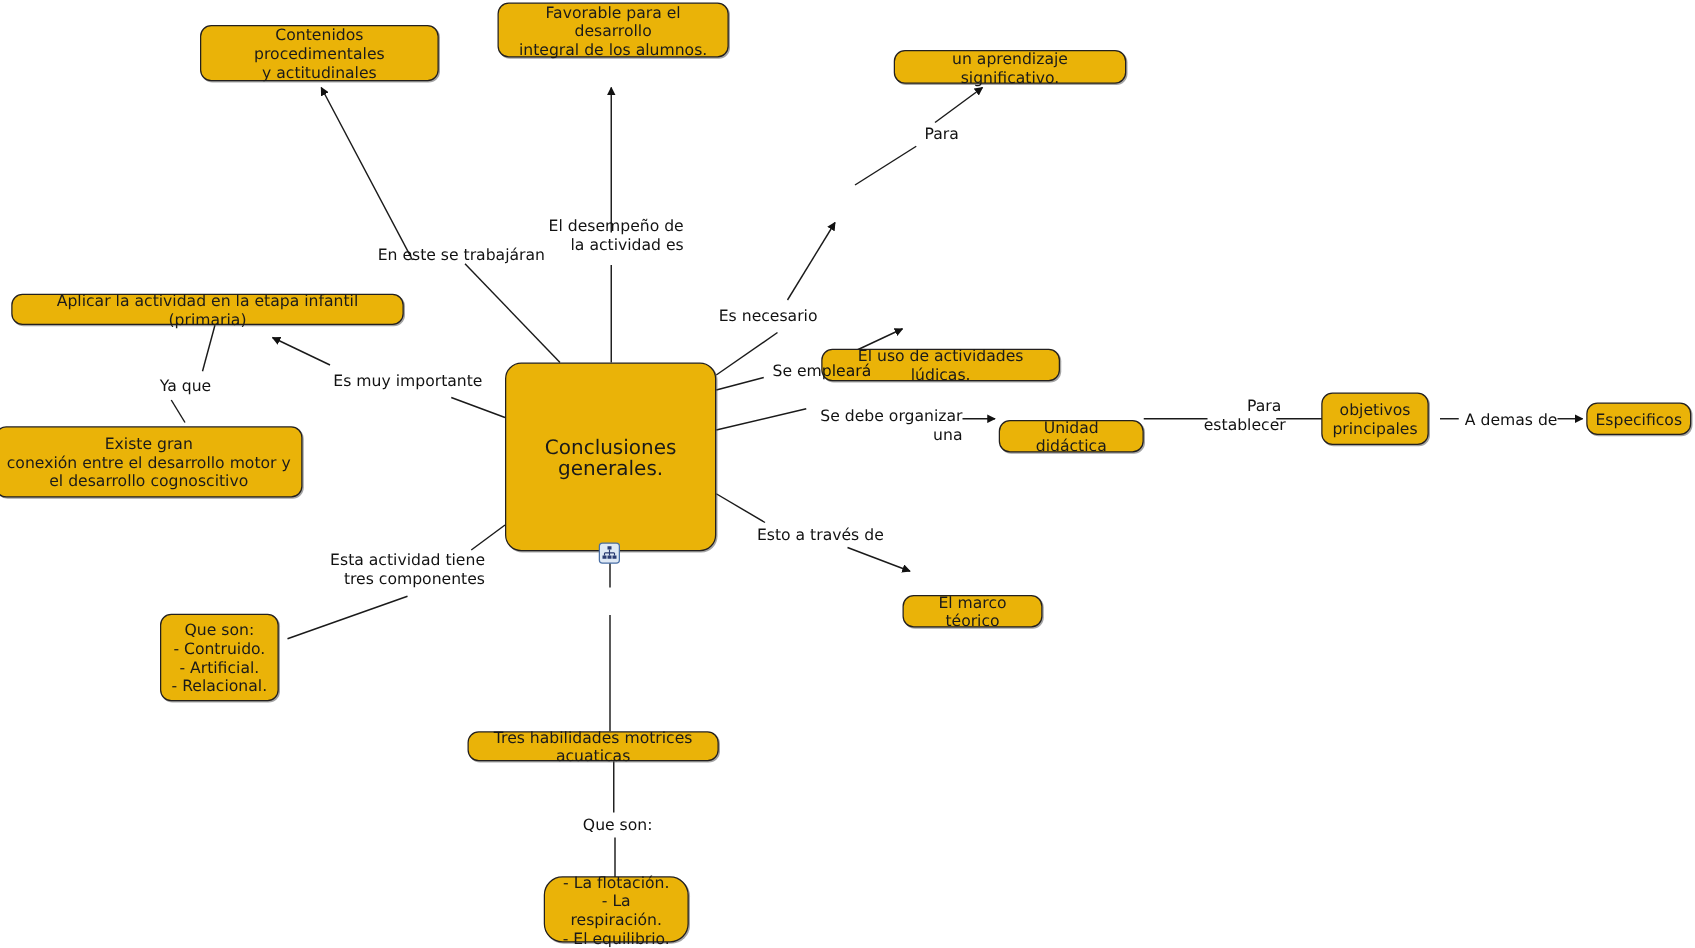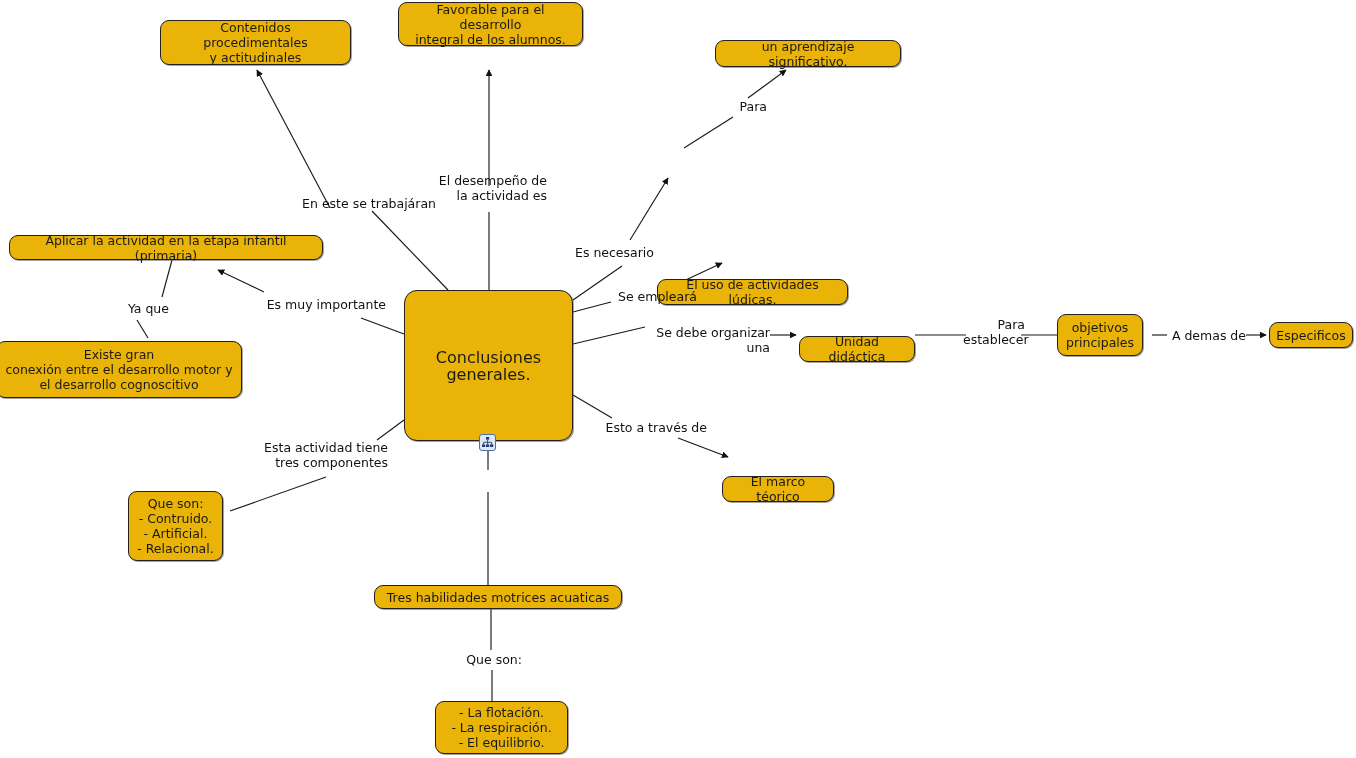--- a/index.html
+++ b/index.html
@@ -164,23 +164,23 @@
 
   <div class="node" style="left:1269px; top:322px; width:84px; height:26px;">Especificos</div>
 
   <div class="node" style="left:722px; top:476px; width:112px; height:26px;">El marco téorico</div>
 
   <div class="node" style="left:128px; top:491px; width:95px; height:70px;">Que son:
 - Contruido.
 - Artificial.
 - Relacional.</div>
 
-  <div class="node" style="left:374px; top:585px; width:248px; height:24px;">Tres habilidades motrices acuaticas</div>
-
-  <div class="node" style="left:435px; top:701px; width:133px; height:53px;">- La flotación.
+  <div class="node" style="left:374px; top:585px; width:201px; height:24px;">Tres habilidades motrices acuaticas</div>
+
+  <div class="node" style="left:435px; top:701px; width:116px; height:53px;border-radius:15px;">- La flotación.
 - La respiración.
 - El equilibrio.</div>
 
   <div class="linklabel" style="left:302px; top:196px; width:134px;">En este se trabajáran</div>
 
   <div class="linklabel" style="left:431px; top:173px; width:116px;">El desempeño de
 la actividad es</div>
 
   <div class="linklabel" style="left:711px; top:99px; width:56px;">Para</div>
 

